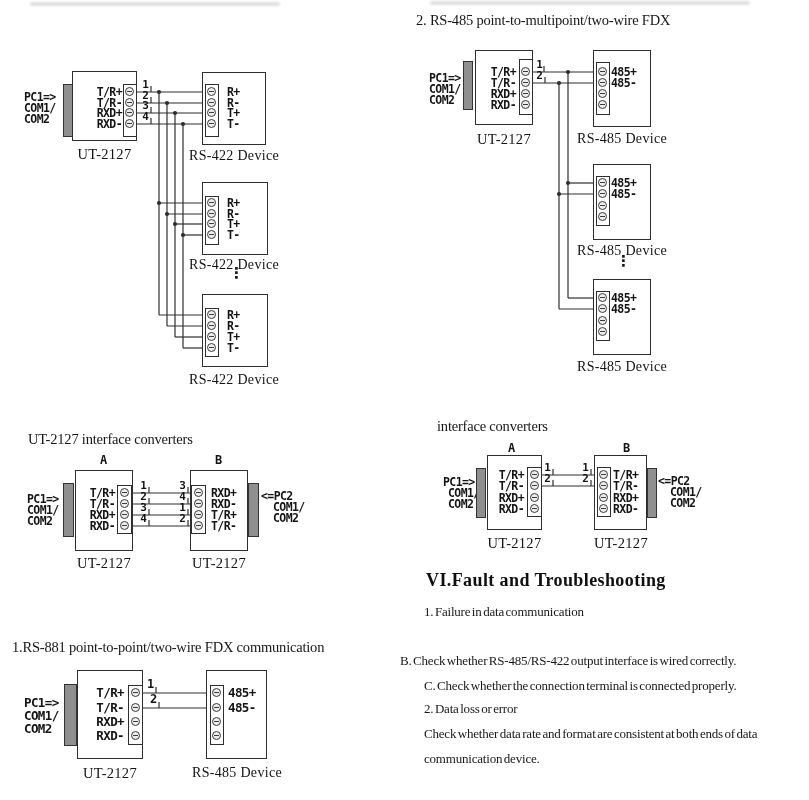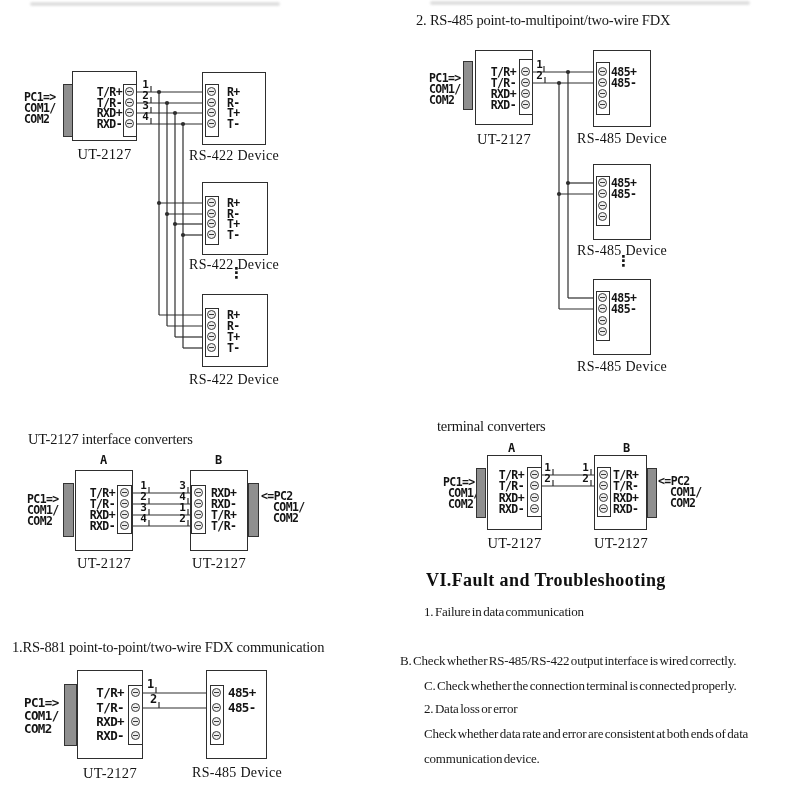--- a/index.html
+++ b/index.html
@@ -283,21 +283,21 @@
   <div class="pin" style="left:211px;top:498px">RXD-</div>
   <div class="pin" style="left:211px;top:509px">T/R+</div>
   <div class="pin" style="left:211px;top:520px">T/R-</div>
   <div class="devlbl" style="left:190px;top:555px;width:58px;font-size:14.5px">UT-2127</div>
 
   <div class="conn" style="left:248px;top:483px;width:11px;height:54px"></div>
   <div class="pc" style="left:261px;top:491px">&lt;=PC2</div>
   <div class="pc" style="left:273px;top:502px">COM1/</div>
   <div class="pc" style="left:273px;top:513px">COM2</div>
 
-  <div class="title" style="left:437px;top:418px">terminal converters</div>
+  <div class="title" style="left:437px;top:418px">interface converters</div>
 
   <div class="ab" style="left:508px;top:441px">A</div>
   <div class="ab" style="left:623px;top:441px">B</div>
 
   <div class="pc" style="left:443px;top:477px">PC1=&gt;</div>
   <div class="pc" style="left:448px;top:488px">COM1/</div>
   <div class="pc" style="left:448px;top:499px">COM2</div>
   <div class="conn" style="left:476px;top:468px;width:10px;height:50px"></div>
 
   <div class="box" style="left:487px;top:455px;width:55px;height:75px"></div>
@@ -364,16 +364,16 @@
   <span class="screw" style="left:212px;top:731px"></span>
   <div class="pin lg" style="left:228px;top:686px">485+</div>
   <div class="pin lg" style="left:228px;top:701px">485-</div>
   <div class="devlbl" style="left:187px;top:765px;width:100px">RS-485 Device</div>
 
   <div class="ts-head" style="left:426px;top:570px">VI.Fault and Troubleshooting</div>
   <div class="ts-line" style="left:424px;top:604px">1. Failure in data communication</div>
   <div class="ts-line" style="left:400px;top:653px">B. Check whether RS-485/RS-422 output interface is wired correctly.</div>
   <div class="ts-line" style="left:424px;top:678px">C. Check whether the connection terminal is connected properly.</div>
   <div class="ts-line" style="left:424px;top:701px">2. Data loss or error</div>
-  <div class="ts-line" style="left:424px;top:726px">Check whether data rate and error are consistent at both ends of data</div>
+  <div class="ts-line" style="left:424px;top:726px">Check whether data rate and format are consistent at both ends of data</div>
   <div class="ts-line" style="left:424px;top:751px">communication device.</div>
 
 </div>
 
 </body></html>

